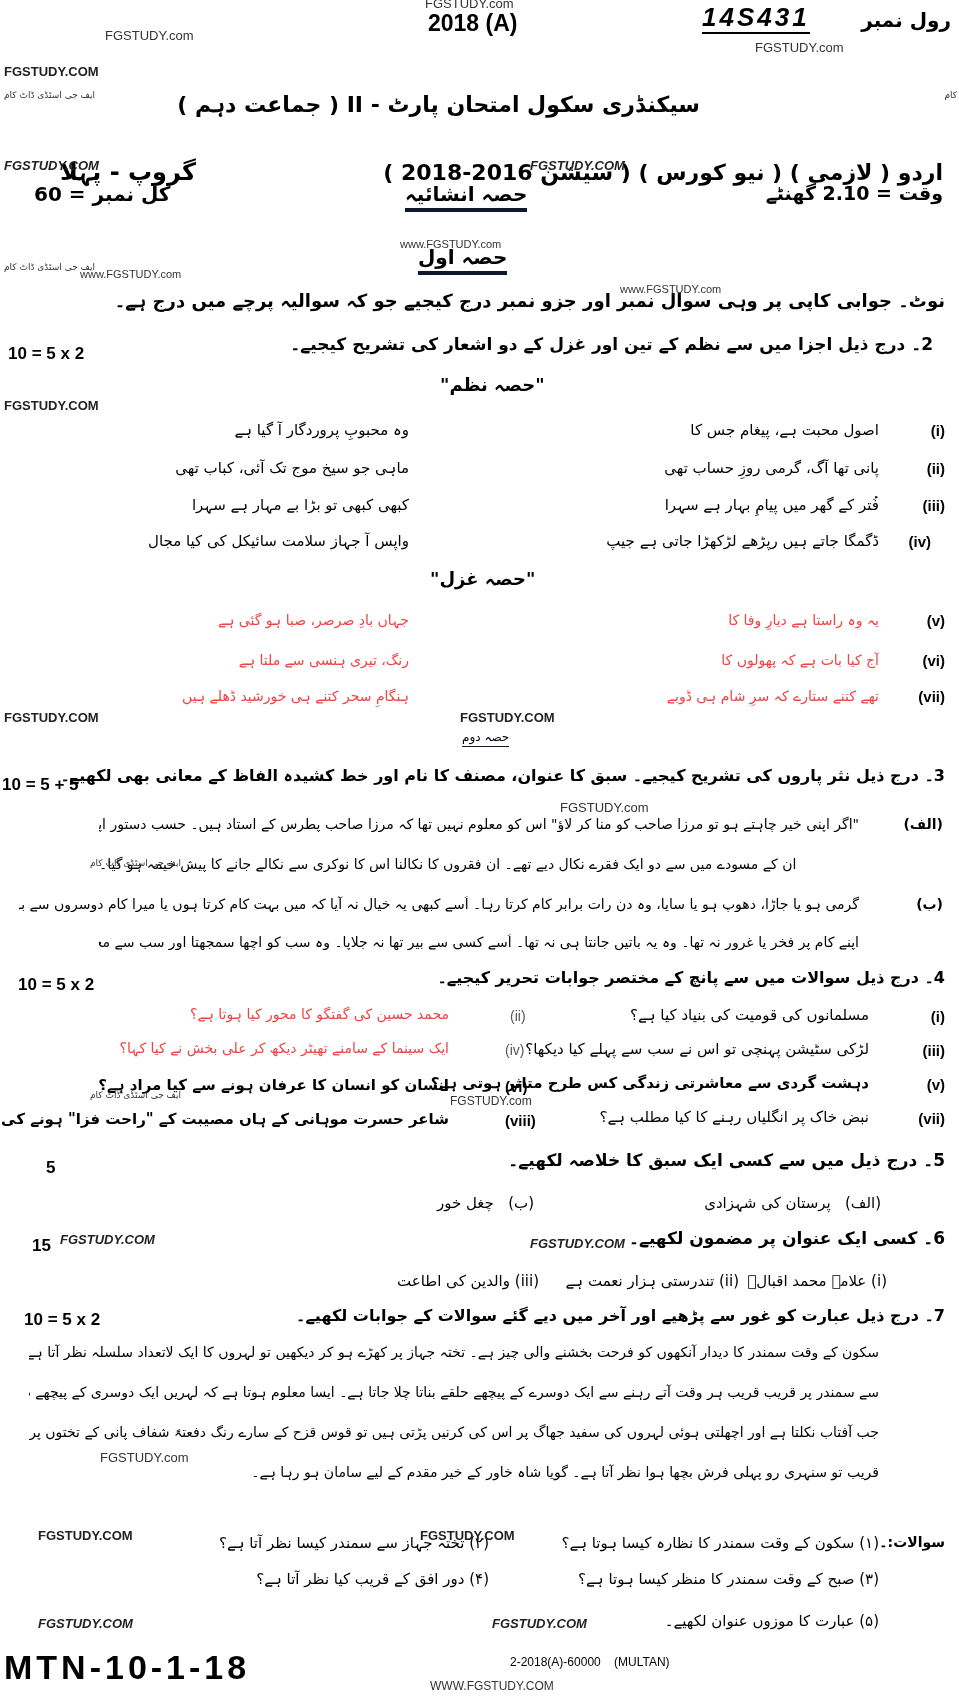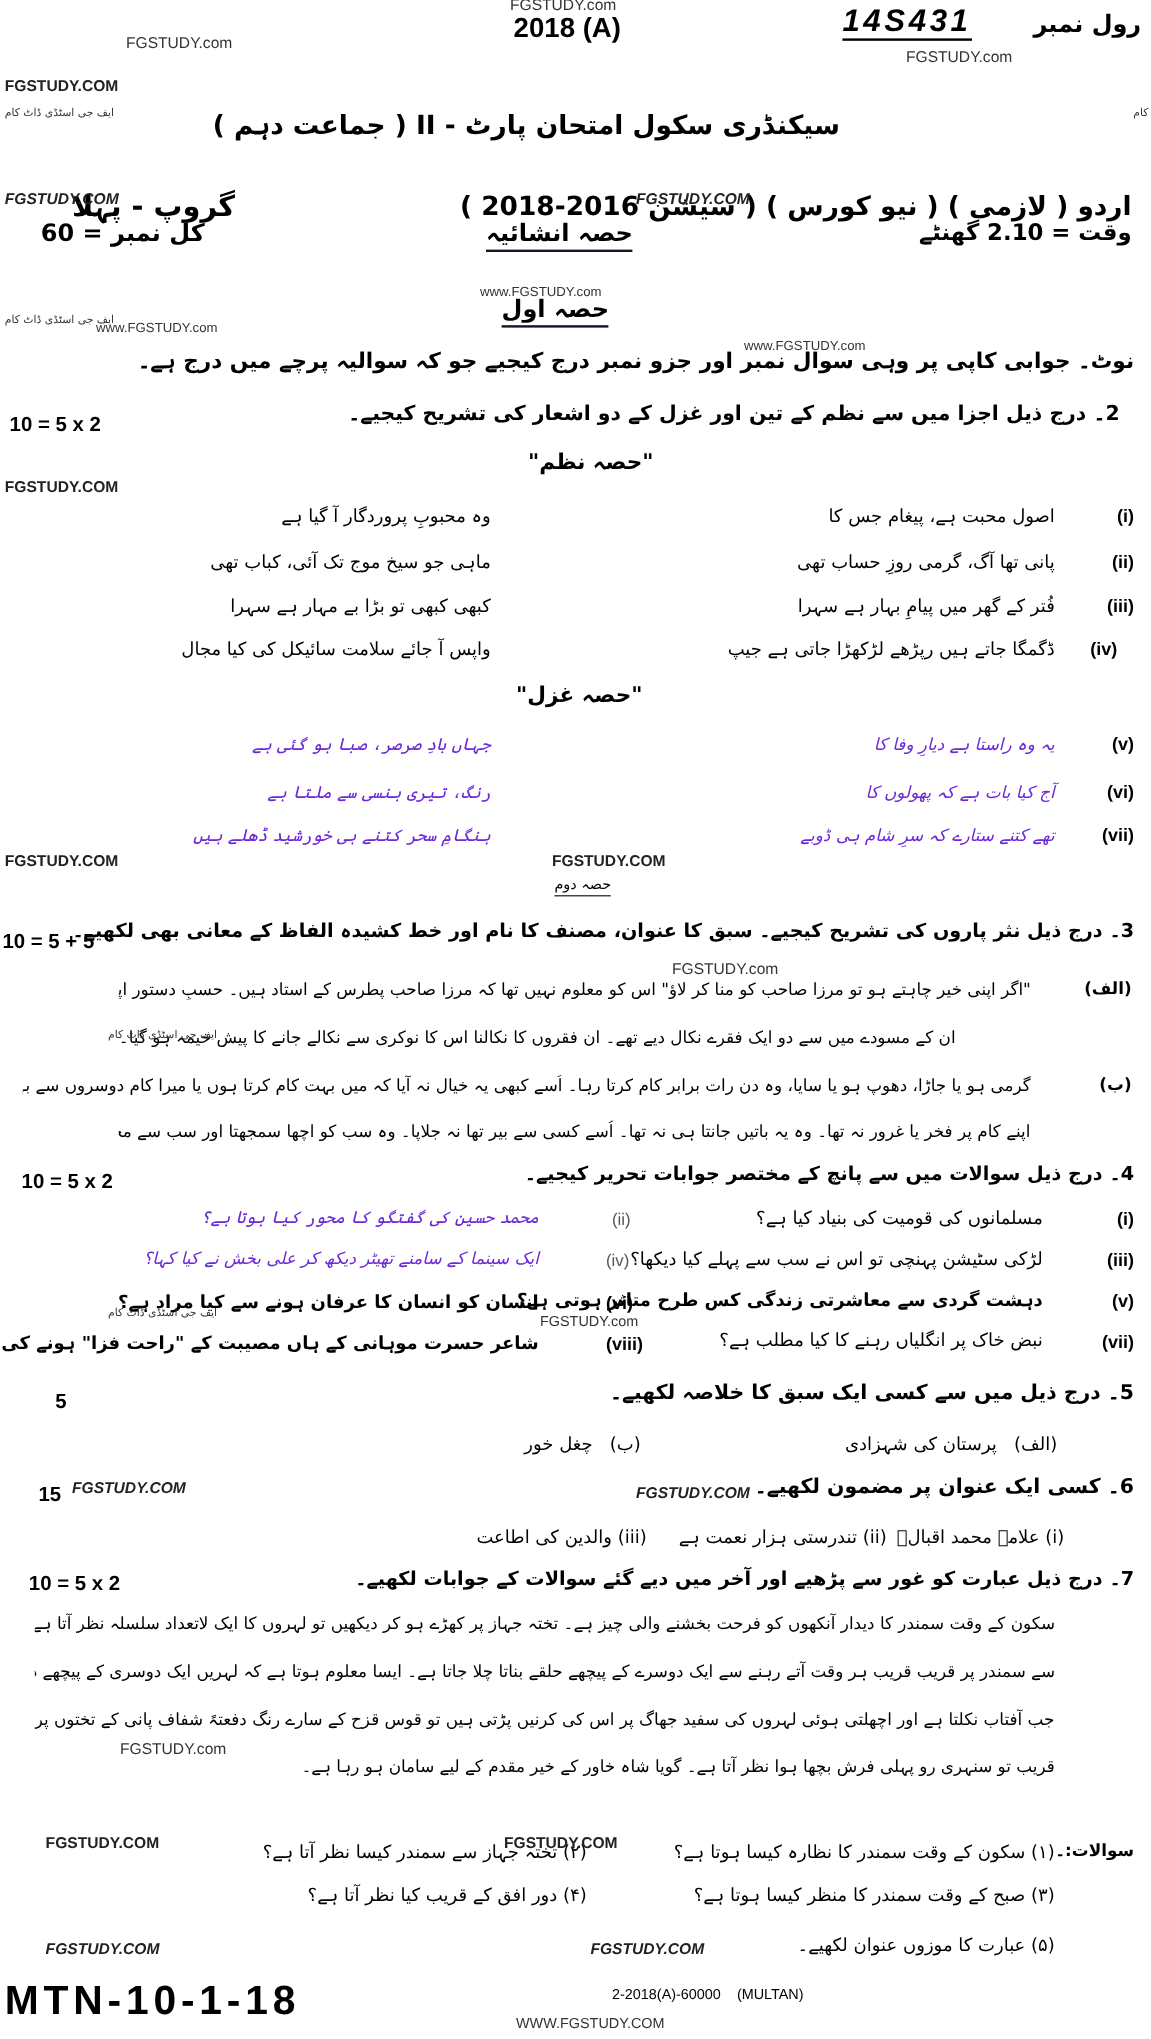--- a/index.html
+++ b/index.html
@@ -7,24 +7,24 @@
   .abs { position:absolute; white-space:nowrap; }
   .ur { direction:rtl; font-family:"DejaVu Sans", sans-serif; }
   .wm { font-family:"Liberation Sans", sans-serif; font-size:13px; color:#333; }
   .wmb { font-family:"Liberation Sans", sans-serif; font-size:13px; font-weight:bold; color:#222; }
   .wmi { font-family:"Liberation Sans", sans-serif; font-size:13px; font-weight:bold; font-style:italic; color:#222; }
   .wm-ur { font-size:9px; color:#333; direction:rtl; }
   .num { font-family:"Liberation Sans", sans-serif; font-weight:bold; font-size:17px; }
   .hdr { font-size:22px; font-weight:bold;margin-top:36px; }
   .q { font-size:17px; font-weight:bold; }
   .item { font-size:15px; }
-  .itemlight { font-size:14px; color:#6d28d9;font-style:italic; }
+  .itemlight { font-size:14px; color:#ef4444; }
   .tag { font-family:"Liberation Sans", sans-serif; font-size:15px; font-weight:bold; }
   .tagl { font-family:"Liberation Sans", sans-serif; font-size:14px; color:#555; }
-  .ul { border-bottom:2px solid #0f172a; padding-bottom:2px; }
+  .ul { border-bottom:4px solid #0f172a; padding-bottom:2px; }
   .roll { font-family:"Liberation Sans", sans-serif; font-style:italic; font-weight:bold; font-size:26px; border-bottom:2px solid #000; width:175px; text-align:left; letter-spacing:3px; }
   .hand { font-family:"Liberation Sans", sans-serif; font-size:34px; font-weight:bold; letter-spacing:4px; }
   .para { font-size:14px; direction:rtl; white-space:nowrap; }
 </style>
 </head>
 <body>
 
 <div class="abs wm" style="left:425px;top:-4px;">FGSTUDY.com</div>
 <div class="abs num" style="left:428px;top:10px;font-size:23px;">2018 (A)</div>
 <div class="abs wm" style="left:105px;top:28px;">FGSTUDY.com</div>
@@ -78,21 +78,21 @@
   <div class="abs tag" style="right:14px;top:460px;">(ii)</div>
   <div class="abs ur item" style="right:80px;top:459px;width:380px;text-align:right;">پانی تھا آگ، گرمی روزِ حساب تھی</div>
   <div class="abs ur item" style="right:550px;top:459px;width:330px;text-align:right;">ماہی جو سیخ موج تک آئی، کباب تھی</div>
 
   <div class="abs tag" style="right:14px;top:497px;">(iii)</div>
   <div class="abs ur item" style="right:80px;top:496px;width:380px;text-align:right;">فُتر کے گھر میں پیامِ بہار ہے سہرا</div>
   <div class="abs ur item" style="right:550px;top:496px;width:330px;text-align:right;">کبھی کبھی تو بڑا بے مہار ہے سہرا</div>
 
   <div class="abs tag" style="right:28px;top:533px;">(iv)</div>
   <div class="abs ur item" style="right:80px;top:532px;width:400px;text-align:right;">ڈگمگا جاتے ہیں رپڑھے لڑکھڑا جاتی ہے جیپ</div>
-  <div class="abs ur item" style="right:550px;top:532px;width:340px;text-align:right;">واپس آ جائے سلامت سائیکل کی کیا مجال</div>
+  <div class="abs ur item" style="right:550px;top:532px;width:340px;text-align:right;">واپس آ جہاز سلامت سائیکل کی کیا مجال</div>
 </div>
 
 <div class="abs ur" style="left:430px;top:568px;font-size:18px;font-weight:bold;">"حصہ غزل"</div>
 
 <div>
   <div class="abs tag" style="right:14px;top:612px;">(v)</div>
   <div class="abs ur itemlight" style="right:80px;top:612px;width:380px;text-align:right;">یہ وہ راستا ہے دیارِ وفا کا</div>
   <div class="abs ur itemlight" style="right:550px;top:612px;width:330px;text-align:right;">جہاں بادِ صرصر، صبا ہو گئی ہے</div>
 
   <div class="abs tag" style="right:14px;top:652px;">(vi)</div>

